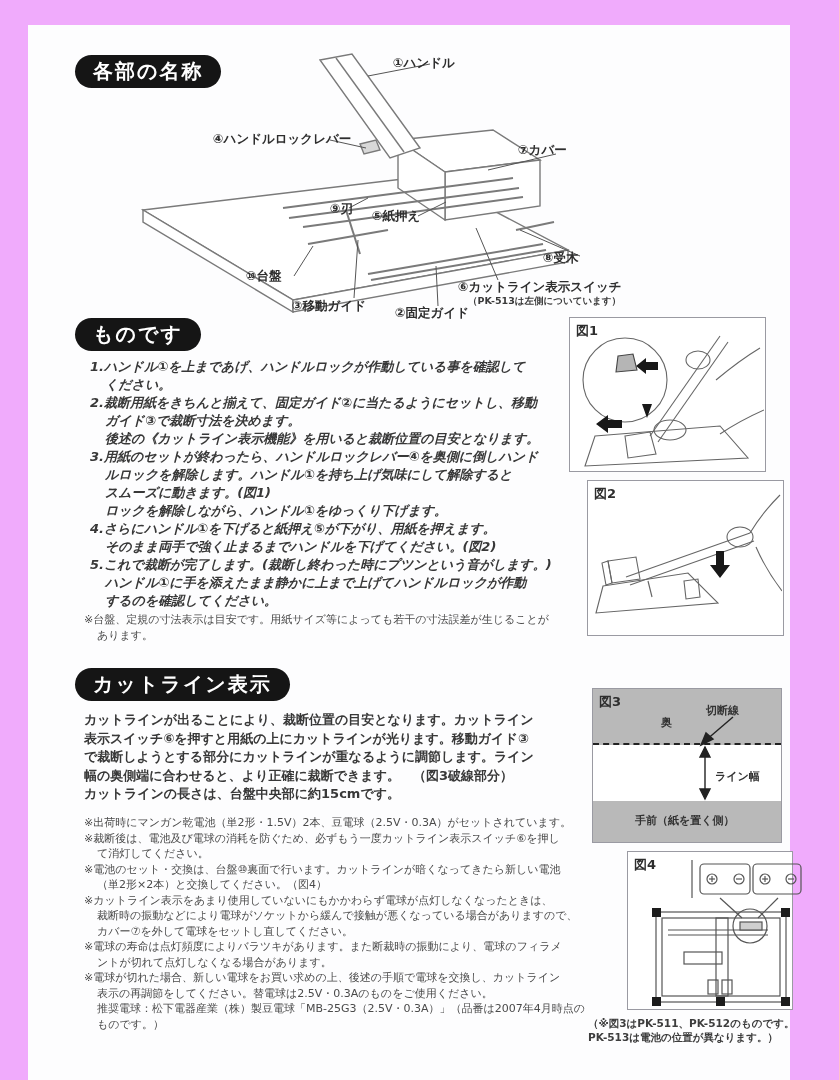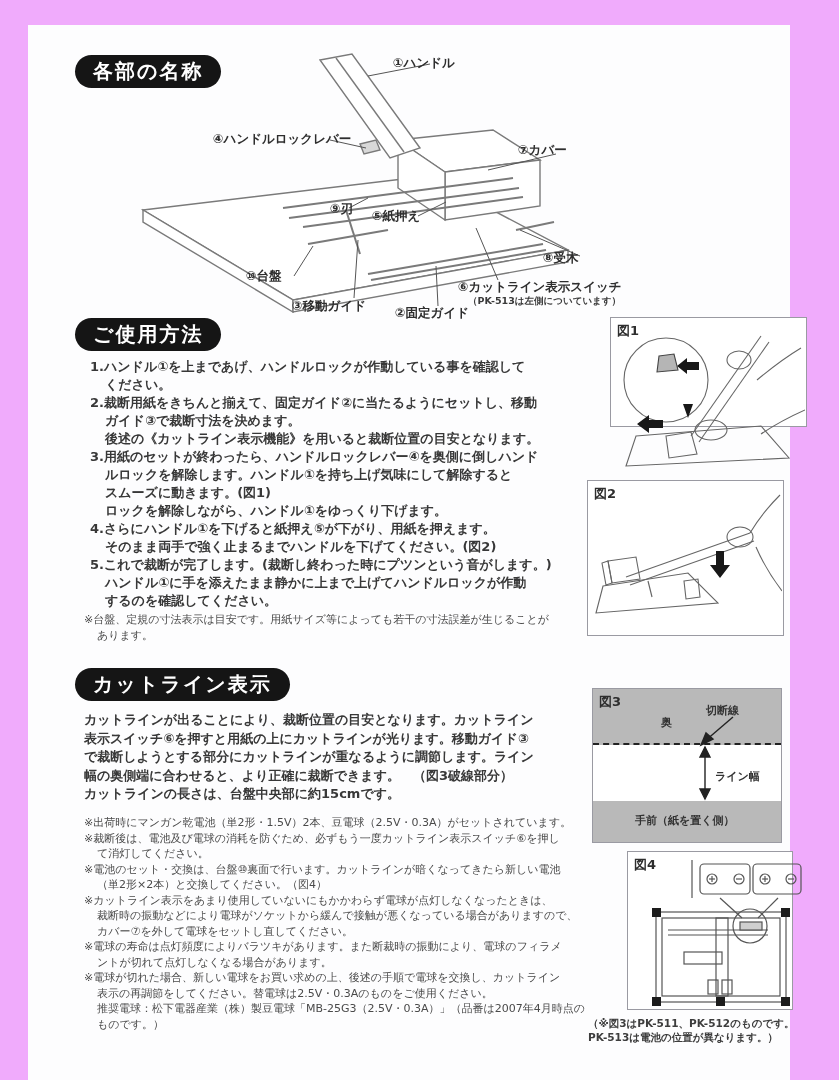--- a/index.html
+++ b/index.html
@@ -6,21 +6,21 @@
   html,body { width:839px; }
   body { font-family:"DejaVu Sans","Liberation Sans",sans-serif; }
   #screen { position:relative; width:839px; height:1080px; background:#f0abfc; overflow:hidden;padding-left:16px; }
   .page { position:absolute; left:28px; top:25px; width:762px; height:1055px; background:#fdfdfe; }
   .abs { position:absolute; }
   .badge { position:absolute; background:#151515; color:#fff; font-weight:bold;
            border-radius:20px; padding:6px 18px 7px; font-size:20px; letter-spacing:2px; line-height:1; }
   .part-label { position:absolute; font-size:12.5px; font-weight:bold; color:#2e2e2e; white-space:nowrap; }
   .part-subnote { position:absolute; font-size:9.5px; font-weight:bold; color:#3a3a3a; white-space:nowrap; }
   .steps { position:absolute; width:514px; font-size:13px; font-weight:bold; color:#383838; }
-  .step { white-space:pre-line; line-height:18px; padding-left:15px; text-indent:-15px; }
+  .step { white-space:pre-line; line-height:18px; padding-left:15px; text-indent:-15px;font-style:italic; }
   .smallnote { position:absolute; font-size:11px; color:#4a4a4a; line-height:15.5px;
                white-space:pre-line; padding-left:13px; text-indent:-13px; }
   .bodytext { position:absolute; width:512px; font-size:13px; font-weight:bold; color:#383838;
               line-height:18.5px; white-space:pre-line; }
   .notes { position:absolute; width:514px; }
   .notes .smallnote { position:static; }
   .figbox { position:absolute; background:#fff; border:1.5px solid #9a9aa2; }
   .figlabel { position:absolute; left:6px; top:4px; font-size:13px; font-weight:bold; color:#2e2e2e; }
   .fig3-band { position:absolute; left:0; width:100%; background:#b9b9b9; }
   .fig3-text { position:absolute; font-size:11px; font-weight:bold; color:#333; white-space:nowrap; }
@@ -87,21 +87,21 @@
     <div class="part-label" style="left:490px; top:117px;">⑦カバー</div>
     <div class="part-label" style="left:302px; top:176px;">⑨刃</div>
     <div class="part-label" style="left:344px; top:183px;">⑤紙押え</div>
     <div class="part-label" style="left:515px; top:225px;">⑧受木</div>
     <div class="part-label" style="left:218px; top:243px;">⑩台盤</div>
     <div class="part-label" style="left:430px; top:254px;">⑥カットライン表示スイッチ</div>
     <div class="part-subnote" style="left:440px; top:270px;">（PK-513は左側についています）</div>
     <div class="part-label" style="left:264px; top:273px;">③移動ガイド</div>
     <div class="part-label" style="left:367px; top:280px;">②固定ガイド</div>
 
-    <div class="badge" style="left:47px; top:293px;">ご使用方法</div>
+    <div class="badge" style="left:47px; top:293px;">ものです</div>
 
     <div class="steps" style="left:62px; top:333px;">
       <div class="step">1.ハンドル①を上まであげ、ハンドルロックが作動している事を確認して
 ください。</div>
       <div class="step">2.裁断用紙をきちんと揃えて、固定ガイド②に当たるようにセットし、移動
 ガイド③で裁断寸法を決めます。
 後述の《カットライン表示機能》を用いると裁断位置の目安となります。</div>
       <div class="step">3.用紙のセットが終わったら、ハンドルロックレバー④を奥側に倒しハンド
 ルロックを解除します。ハンドル①を持ち上げ気味にして解除すると
 スムーズに動きます。(図1)
@@ -134,21 +134,21 @@
 裁断時の振動などにより電球がソケットから緩んで接触が悪くなっている場合がありますので、
 カバー⑦を外して電球をセットし直してください。</div>
       <div class="smallnote">※電球の寿命は点灯頻度によりバラツキがあります。また断裁時の振動により、電球のフィラメ
 ントが切れて点灯しなくなる場合があります。</div>
       <div class="smallnote">※電球が切れた場合、新しい電球をお買い求めの上、後述の手順で電球を交換し、カットライン
 表示の再調節をしてください。替電球は2.5V・0.3Aのものをご使用ください。
 推奨電球：松下電器産業（株）製豆電球「MB-25G3（2.5V・0.3A）」（品番は2007年4月時点の
 ものです。）</div>
     </div>
 
-    <div class="figbox" style="left:582px; top:292px; width:197px; height:110px;">
+    <div class="figbox" style="left:541px; top:292px; width:197px; height:155px;">
       <div class="figlabel">図1</div>
       <svg width="194" height="152" viewBox="0 0 194 152">
         <g stroke="#666" stroke-width="1.1" fill="none">
           <circle cx="55" cy="62" r="42"></circle>
           <polygon points="48,38 63,36 67,52 46,54" fill="#b5b5b5" stroke="#444"></polygon>
           <line x1="150" y1="18" x2="80" y2="118"></line>
           <line x1="158" y1="24" x2="88" y2="124"></line>
           <path d="M190,30 C170,42 158,52 146,62"></path>
           <path d="M194,92 C176,100 162,108 150,116"></path>
           <ellipse cx="100" cy="112" rx="16" ry="10"></ellipse>

